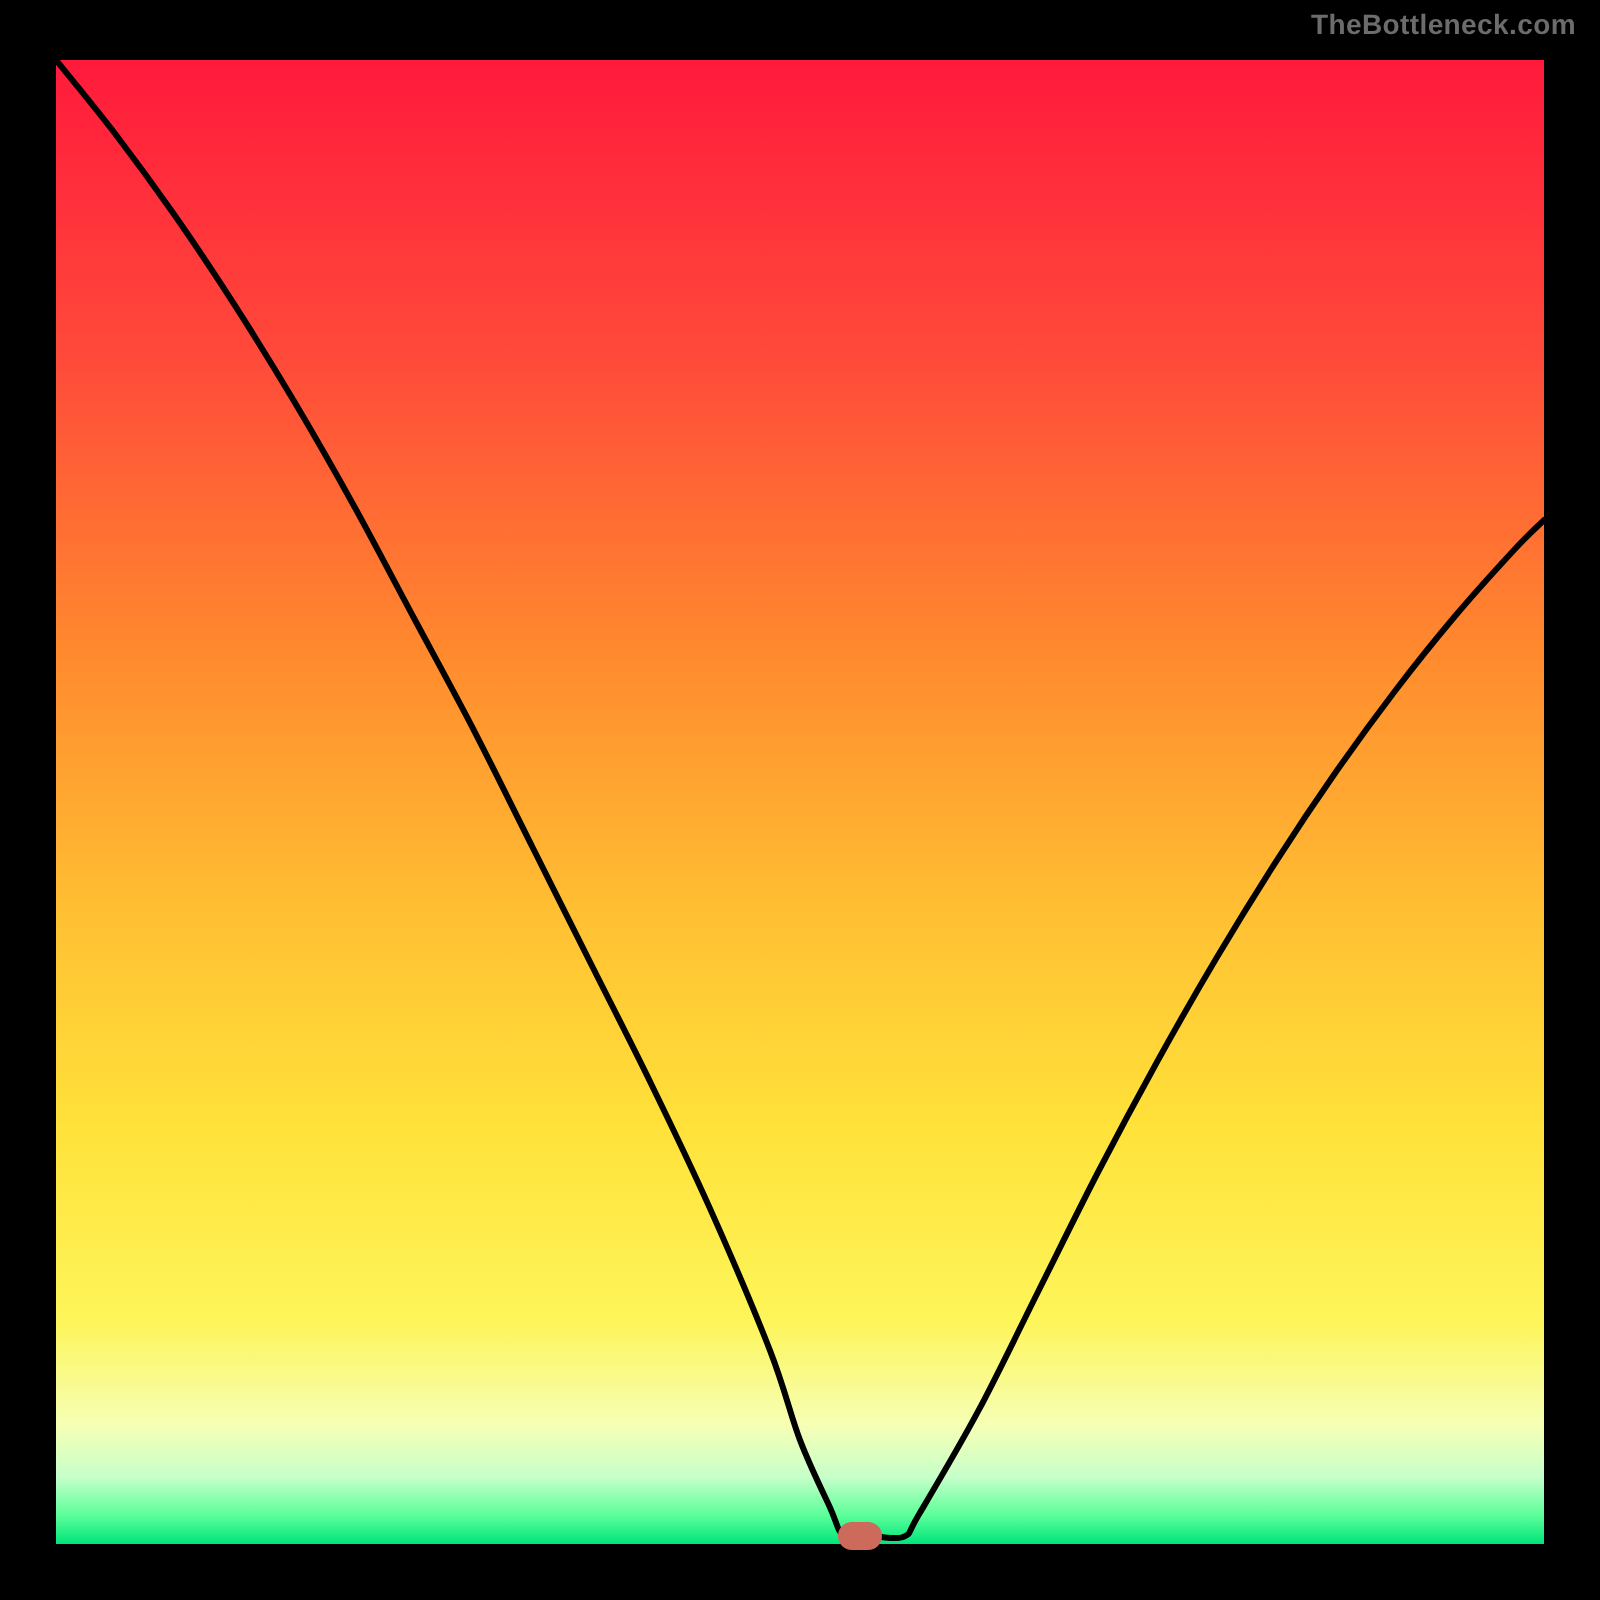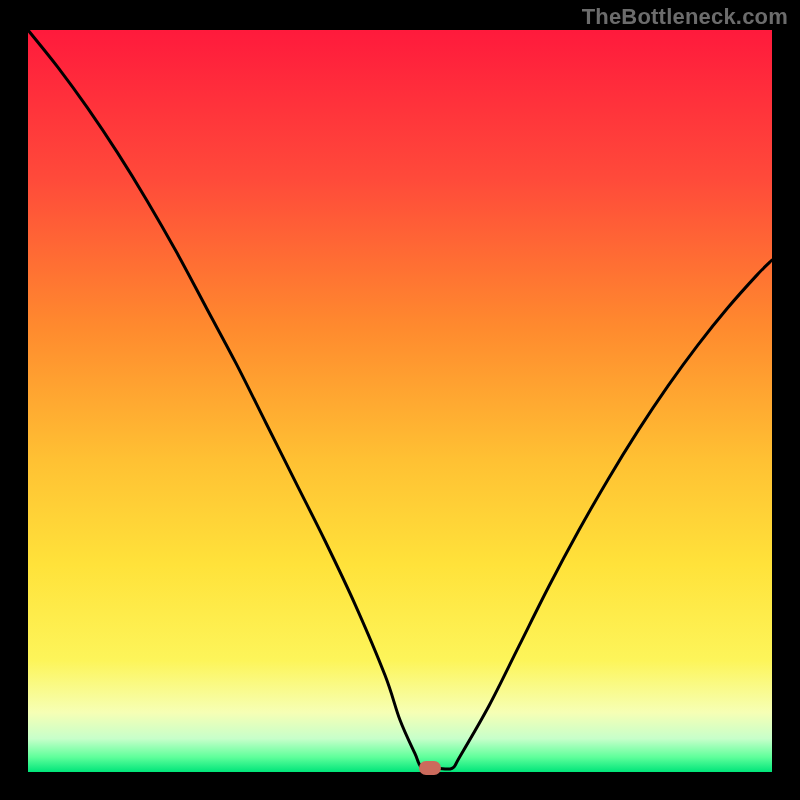--- a/index.html
+++ b/index.html
@@ -17,21 +17,21 @@
     top: 0;
     width: 800px;
     height: 800px;
     background: #000;
   }
   .watermark {
     position: absolute;
     top: 4px;
     right: 12px;
     color: #6c6c6c;
-    font-size: 22px;
+    font-size: 14px;
     font-weight: 600;
     letter-spacing: 0.2px;
     pointer-events: none;
     user-select: none;
   }
   .plot-area {
     position: absolute;
     left: 28px;
     top: 30px;
     width: 744px;

